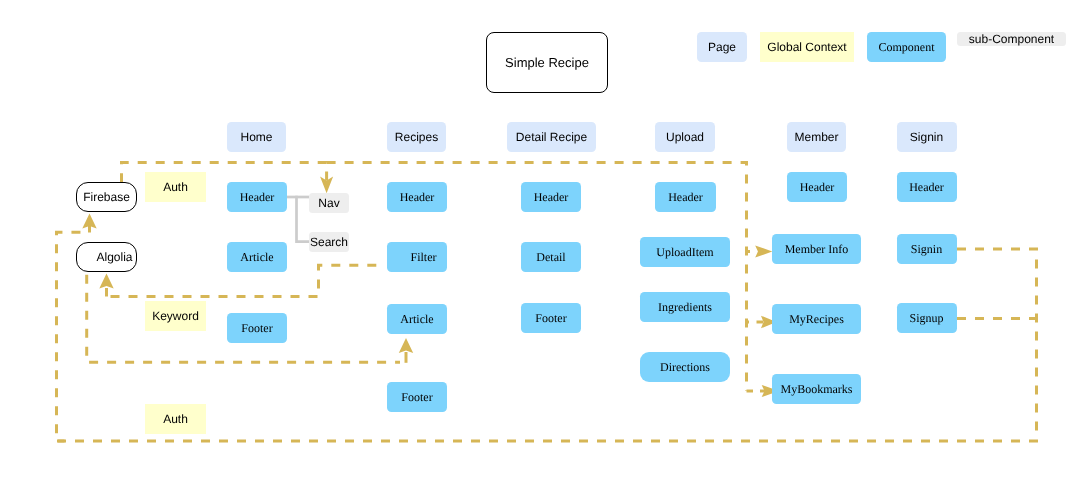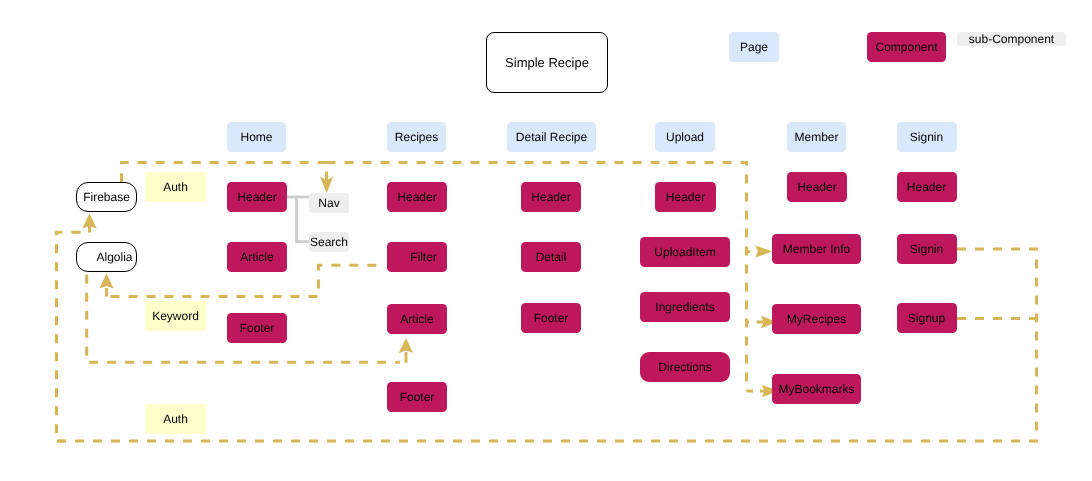--- a/index.html
+++ b/index.html
@@ -3,21 +3,21 @@
 <meta charset="utf-8">
 <style>
   html,body{margin:0;padding:0;background:#ffffff;}
   *{-webkit-font-smoothing:antialiased;text-rendering:geometricPrecision;}
   body{width:1092px;height:481px;font-family:"Liberation Sans",sans-serif;overflow:hidden;position:relative;}
   #stage{position:absolute;left:0;top:0;width:1092px;height:481px;}
   svg.edges{position:absolute;left:0;top:0;width:1092px;height:481px;overflow:visible;}
   .node{position:absolute;box-sizing:border-box;display:flex;align-items:center;justify-content:center;
         text-align:center;color:#000000;font-size:12px;line-height:14px;white-space:nowrap;}
   .page{background:#dae8fc;border-radius:4.5px;}
-  .comp{background:#be185d;border-radius:4.5px;}
+  .comp{background:#7dd3fc;border-radius:4.5px;font-family:Liberation Serif, serif;}
   .ctx{background:#ffffcc;}
   .sub{background:#eeeeee;border-radius:3.5px;}
   .ext{background:#ffffff;border:1.6px solid #000000;border-radius:12px;}
   .titlebox{background:#ffffff;border:1.5px solid #000000;border-radius:8px;font-size:13px;}
 </style>
 </head>
 <body>
 
 <div id="stage">
 
@@ -46,21 +46,22 @@
     <path d="M106.5 290 L106.5 296.5 L318.5 296.5 L318.5 265.3 L381 265.3" stroke="#d6b656" stroke-width="3" stroke-dasharray="9 9" fill="none" stroke-linecap="butt" stroke-dashoffset="7.5"></path>
     <path d="M106.5 296.5 L106.5 288" stroke="#d6b656" stroke-width="3" fill="none" stroke-linecap="butt"></path>
     <path d="M106.50 273.50 L99.30 288.50 L106.50 286.10 L113.70 288.50 Z" fill="#d6b656" stroke="none"></path>
     <path d="M86.7 274.7 L86.7 362.3 L400 362.3" stroke="#d6b656" stroke-width="3" stroke-dasharray="9 9" fill="none" stroke-linecap="butt"></path>
     <path d="M406 362.8 L406 352" stroke="#d6b656" stroke-width="3" fill="none" stroke-linecap="butt"></path>
     <path d="M406.00 338.00 L398.80 353.00 L406.00 350.60 L413.20 353.00 Z" fill="#d6b656" stroke="none"></path>
   </g>
 </svg>
 
   <div class="node titlebox" style="left:486px;top:32px;width:122px;height:61px;font-size:13px;">Simple Recipe</div>
-  <div class="node page" style="left:697px;top:32px;width:50px;height:30px;margin-left:32px;">Page</div>
+  <div class="node page" style="left:697px;top:32px;width:50px;height:30px;">Page</div>
+  <div class="node ctx" style="left:760px;top:32px;width:94px;height:30px;">Global Context</div>
   <div class="node comp" style="left:867px;top:32px;width:79px;height:30px;">Component</div>
   <div class="node sub" style="left:957px;top:32px;width:109px;height:14px;">sub-Component</div>
   <div class="node page" style="left:227px;top:122px;width:59px;height:30px;">Home</div>
   <div class="node page" style="left:387px;top:122px;width:59px;height:30px;">Recipes</div>
   <div class="node page" style="left:507px;top:122px;width:89px;height:30px;">Detail Recipe</div>
   <div class="node page" style="left:655px;top:122px;width:60px;height:30px;">Upload</div>
   <div class="node page" style="left:787px;top:122px;width:59px;height:30px;">Member</div>
   <div class="node page" style="left:896.5px;top:122px;width:60px;height:30px;">Signin</div>
   <div class="node ext" style="left:76px;top:182px;width:61px;height:30px;">Firebase</div>
   <div class="node ext" style="left:76px;top:242px;width:61px;height:30px;padding-left:16px;">Algolia</div>

